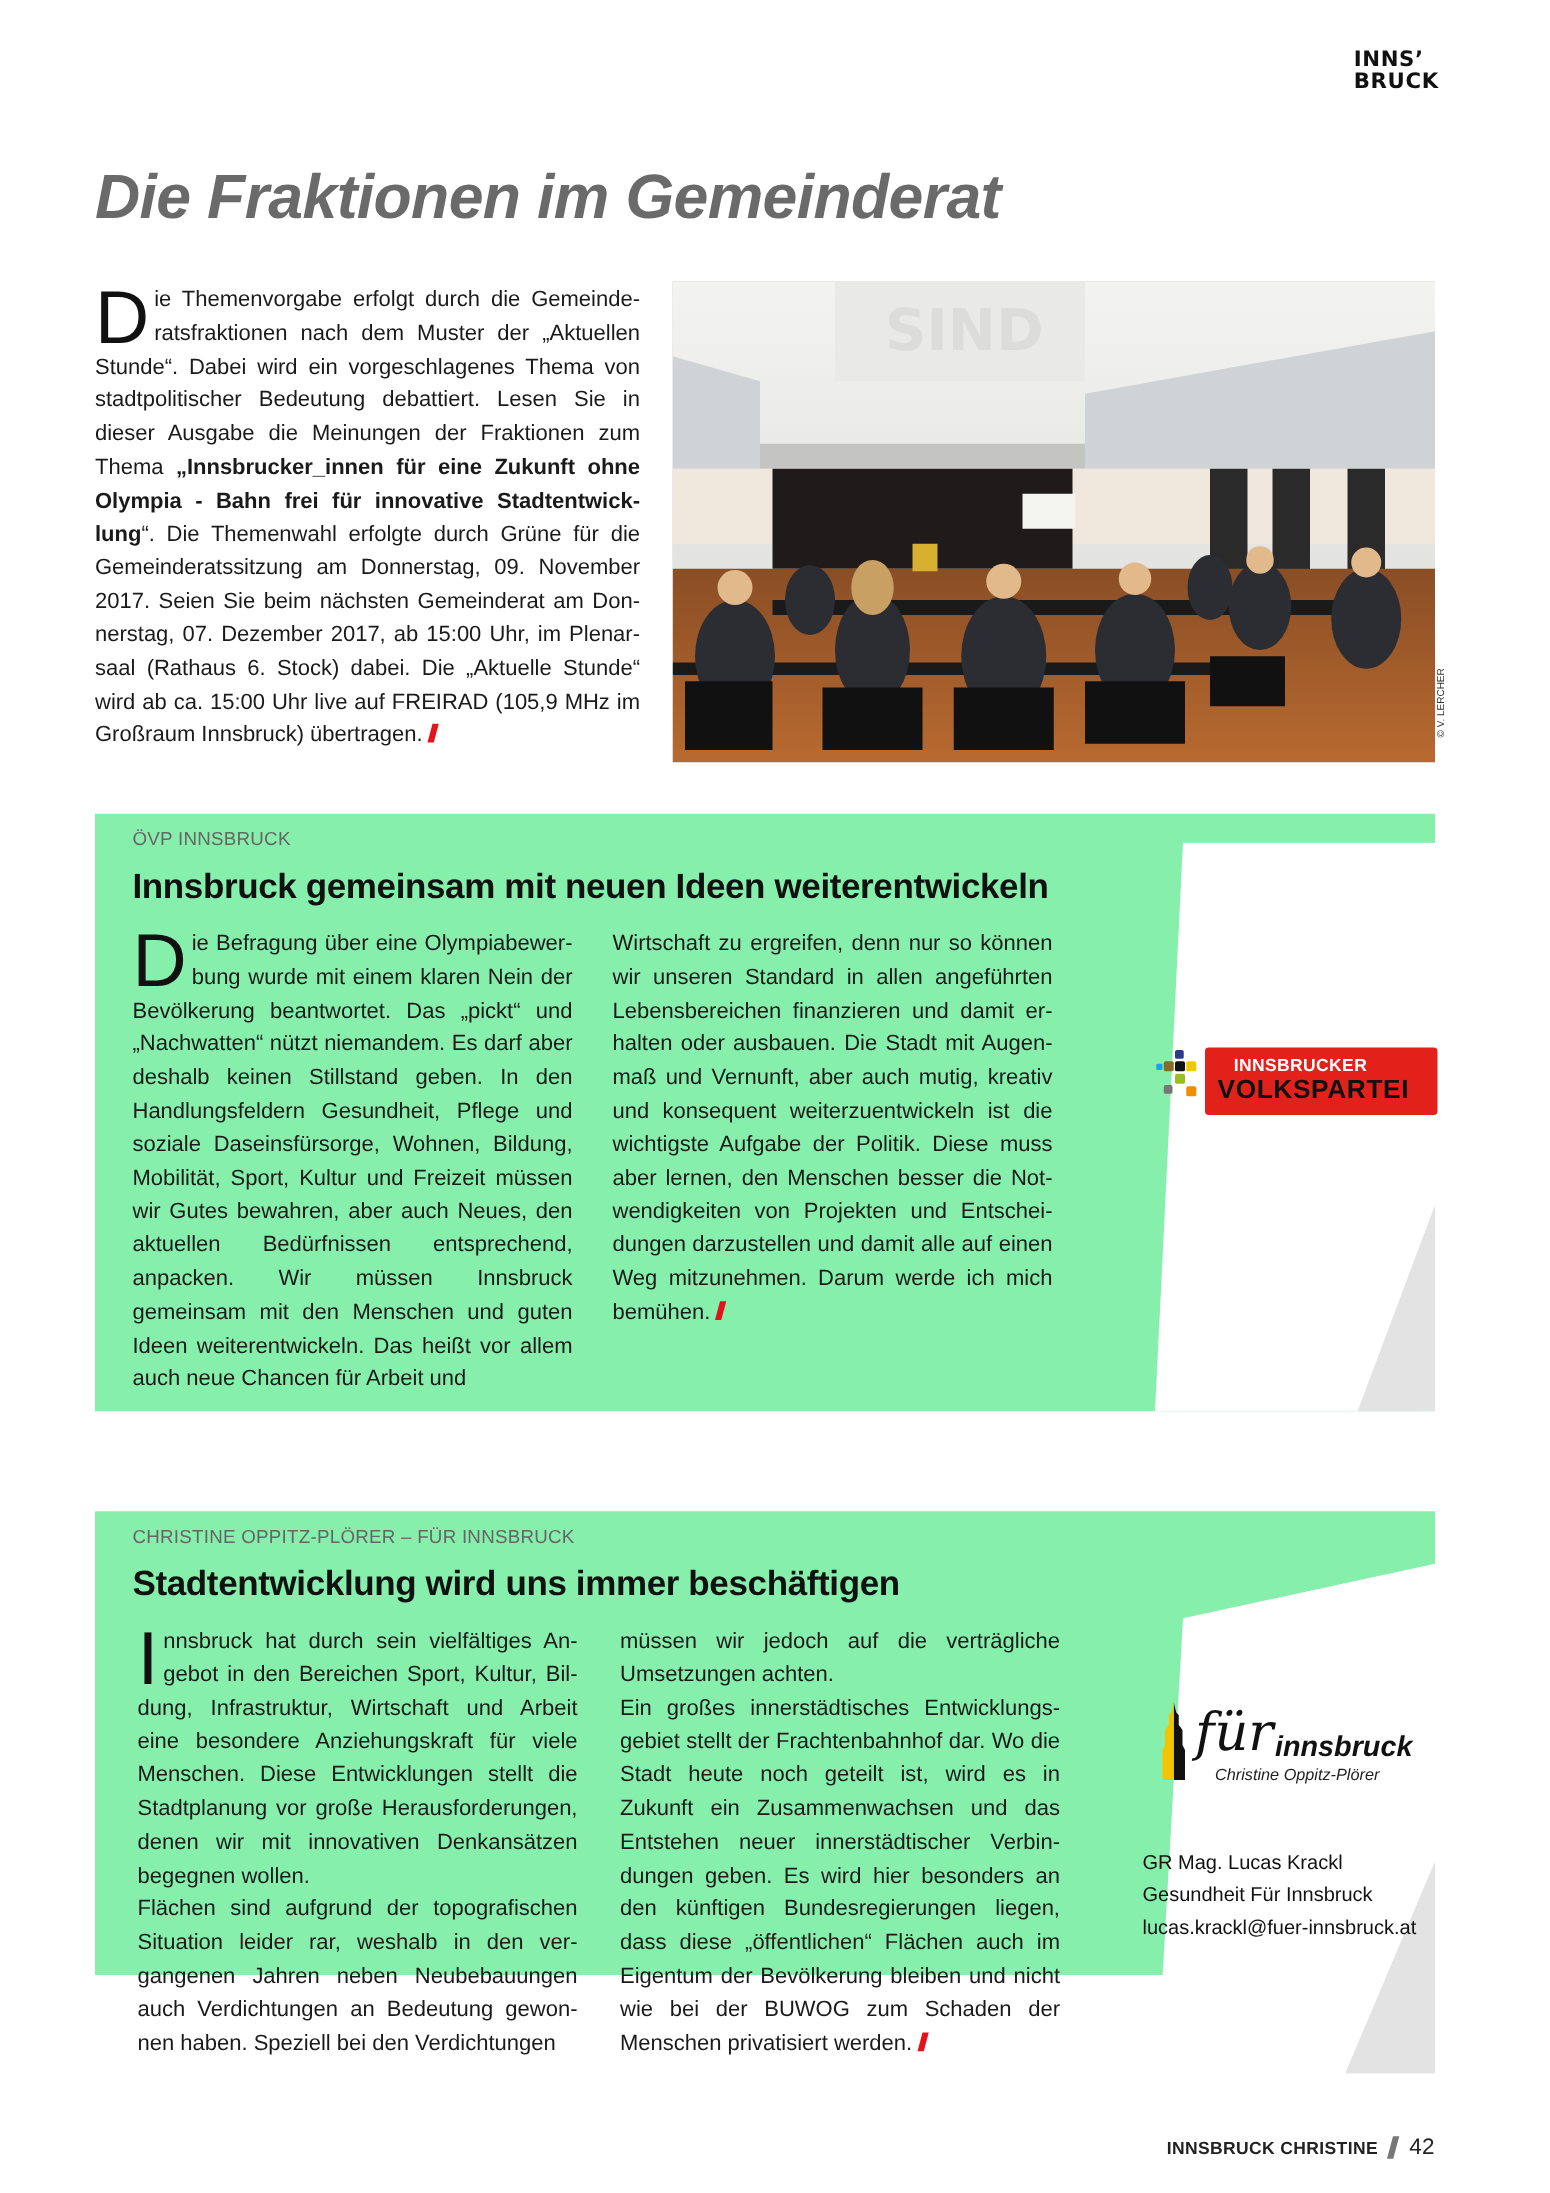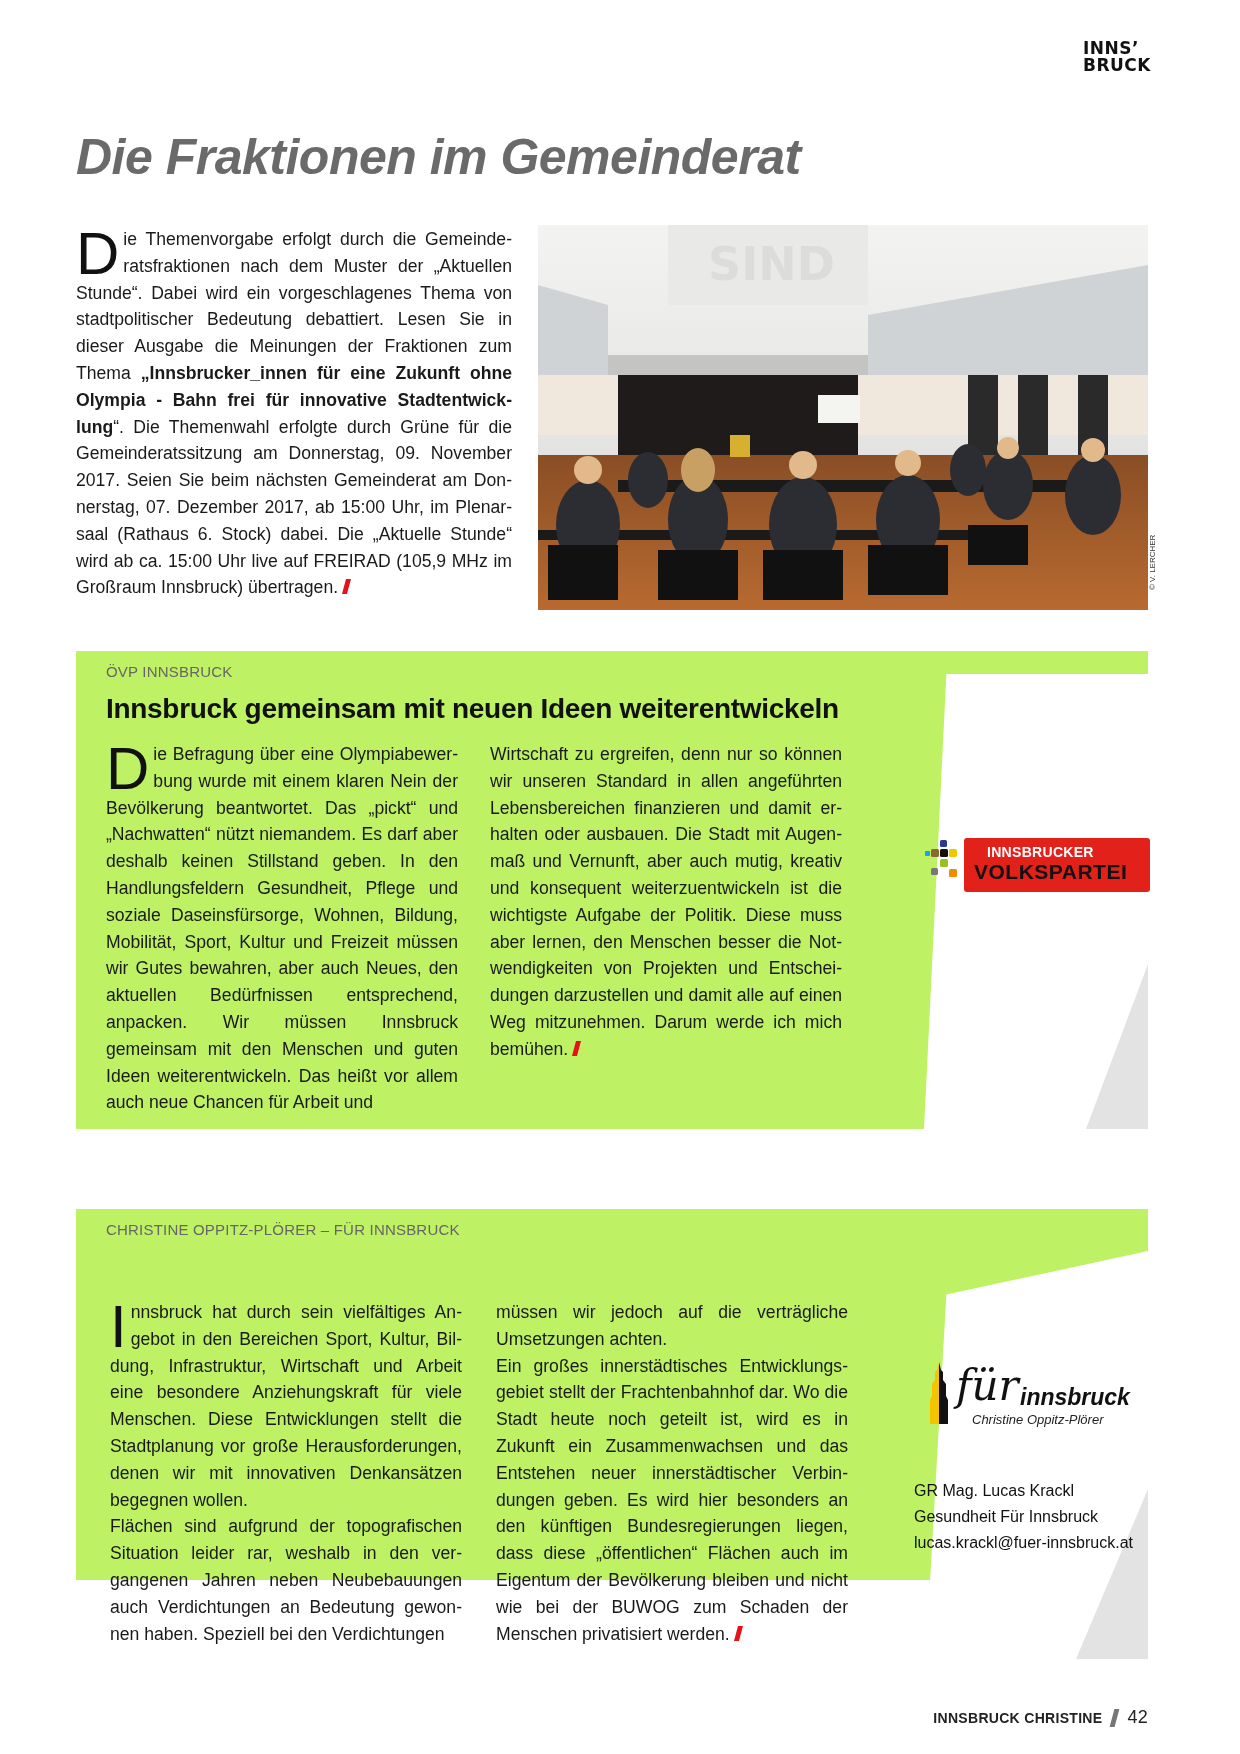--- a/index.html
+++ b/index.html
@@ -11,21 +11,21 @@
                 font-weight: bold; color: #6a6a6a; letter-spacing: -0.5px; font-family: "Liberation Sans", sans-serif; }
   .intro { position: absolute; left: 76px; top: 226px; width: 436px; font-size: 17.6px; line-height: 26.8px;
            text-align: justify; hyphens: manual; }
   .dropcap { float: left; font-size: 60px; line-height: 48px; margin: 4px 4px 0 0; font-weight: normal; color: #111; }
   .dropcap-i { font-size: 60px; line-height: 48px; margin-top: 4px; }
   .endmark { display: inline-block; width: 5px; height: 15px; background: #e3121b; transform: skewX(-15deg);
              margin-left: 6px; vertical-align: -1px; }
   .photo { position: absolute; left: 538px; top: 225px; width: 610px; height: 385px; overflow: hidden; background: #d9d6d1; }
   .credit { position: absolute; left: 1148px; top: 590px; transform: rotate(-90deg); transform-origin: left top;
             font-size: 8px; color: #333; white-space: nowrap; }
-  .panel { position: absolute; left: 76px; width: 1072px; background: #bef264; }
+  .panel { position: absolute; left: 76px; width: 1072px; background: #86efac; }
   .panel1 { top: 651px; height: 478px; }
   .panel2 { top: 1209px; height: 371px; }
   .white-shape { position: absolute; background: #ffffff; }
   .kicker { position: absolute; left: 30px; top: 12px; font-size: 15px; color: #666; letter-spacing: 0.2px; }
   .headline { position: absolute; left: 30px; top: 42px; margin: 0; font-size: 28px; font-weight: bold; color: #111; letter-spacing: -0.3px; }
   .col { position: absolute; font-size: 17.6px; line-height: 26.8px; text-align: justify; hyphens: manual; }
   .sig { position: absolute; font-size: 16px; line-height: 26px; color: #111; }
   .footer { position: absolute; right: 92px; top: 1707px; font-size: 14px; font-weight: bold; color: #222; letter-spacing: 0.3px; display: flex; align-items: center; gap: 10px; }
   .footer .slash { display: inline-block; width: 5px; height: 18px; background: #777; transform: skewX(-15deg); }
   .footer .num { font-weight: normal; font-size: 18px; }
@@ -127,20 +127,21 @@
       <div style="position:absolute; left:10px; top:6px; font-weight:bold; color:#fff; font-size:14px; letter-spacing:0.3px;padding-left:13px;">INNSBRUCKER</div>
       <div style="position:absolute; left:10px; top:22px; font-weight:bold; color:#111; font-size:21px; letter-spacing:0.5px;">VOLKSPARTEI</div>
     </div>
   </div>
 </div>
 
 <div class="panel panel2">
   <div class="white-shape" style="left:848px; top:42px; width:224px; height:436px; clip-path: polygon(10% 10%, 100% 0, 100% 100%, 0 100%);"></div>
   <div class="white-shape" style="left:1000px; top:280px; width:72px; height:170px; background:#e3e3e3; clip-path: polygon(100% 0, 100% 100%, 0 100%);"></div>
   <div class="kicker">CHRISTINE OPPITZ-PLÖRER – FÜR INNSBRUCK</div>
+  <h2 class="headline">Stadtentwicklung wird uns immer beschäftigen</h2>
   <div class="col" style="left:34px; top:90px; width:352px;">
     <span class="dropcap dropcap-i">I</span><span>nnsbruck hat durch sein vielfältiges An­gebot in den Bereichen Sport, Kultur, Bil­dung, Infrastruktur, Wirtschaft und Arbeit eine besondere Anziehungskraft für viele Menschen. Diese Entwicklungen stellt die Stadtplanung vor große Herausforderun­gen, denen wir mit innovativen Denkan­sätzen begegnen wollen.</span><br>
     <span>Flächen sind aufgrund der topografischen Situation leider rar, weshalb in den ver­gangenen Jahren neben Neubebauungen auch Verdichtungen an Bedeutung gewon­nen haben. Speziell bei den Verdichtungen</span>
   </div>
   <div class="col" style="left:420px; top:90px; width:352px;">
     <span>müssen wir jedoch auf die verträgliche Umsetzungen achten.</span><br>
     <span>Ein großes innerstädtisches Entwicklungs­gebiet stellt der Frachtenbahnhof dar. Wo die Stadt heute noch geteilt ist, wird es in Zukunft ein Zusammenwachsen und das Entstehen neuer innerstädtischer Verbin­dungen geben. Es wird hier besonders an den künftigen Bundesregierungen liegen, dass diese „öffentlichen“ Flächen auch im Eigentum der Bevölkerung bleiben und nicht wie bei der BUWOG zum Schaden der Menschen privatisiert werden.</span><span class="endmark"></span>
   </div>
   <div style="position:absolute; left:848px; top:153px; width:230px; height:72px;">
     <svg width="26" height="62" viewBox="0 0 26 62" style="position:absolute; left:2px; top:0;">

